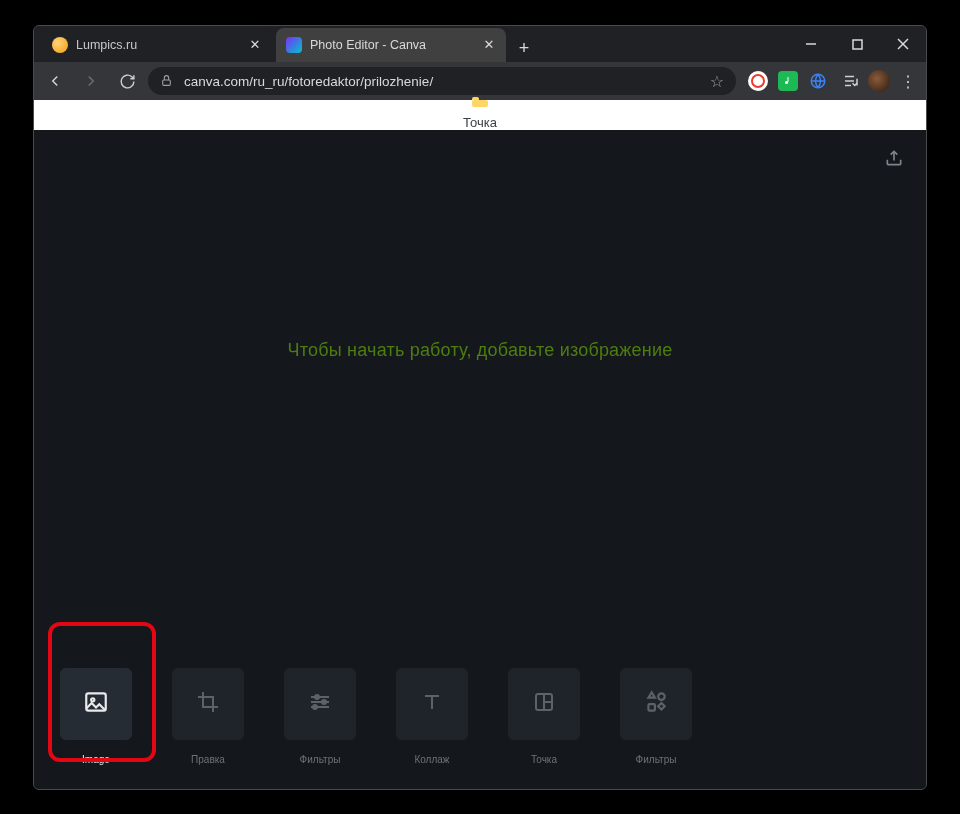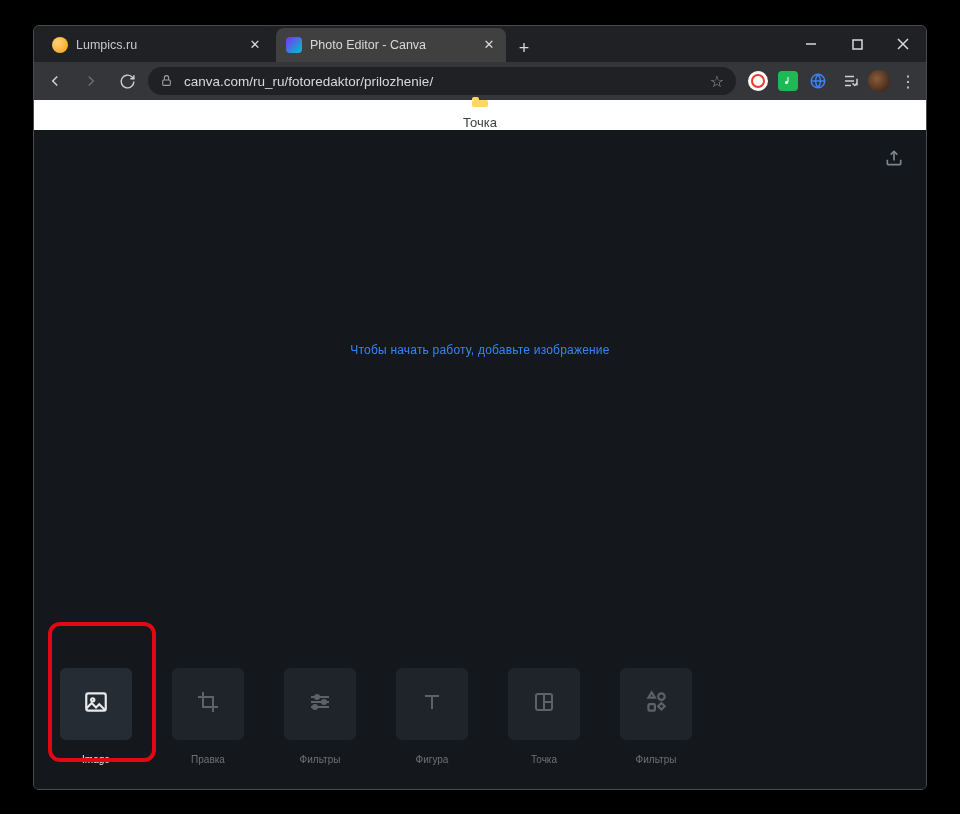--- a/index.html
+++ b/index.html
@@ -163,22 +163,22 @@
     display: flex;
     flex-direction: column;
   }
   .page-top {
     position: absolute; top: 18px; right: 22px;
   }
   .share-icon { color: #7d8590; }
   .canvas-hint {
     flex: 1;
     display: flex; align-items: center; justify-content: center;
-    color: #3b82f6;
-    font-size: 12px;
+    color: #4d7c0f;
+    font-size: 18px;
     letter-spacing: 0.2px;
     padding-bottom: 120px;
     margin-top: 22px;
   }
   .tool-row {
     display: flex;
     gap: 40px;
     padding: 0 26px 24px 26px;
     align-items: flex-end;
   }
@@ -366,21 +366,21 @@
       </div>
 
       <div class="tool">
         <div class="tool-box">
           <span class="icon">
             <svg width="24" height="24" viewBox="0 0 24 24" fill="none" stroke-width="2">
                 <path d="M5 6h14M12 6v13"></path>
               </svg>
           </span>
         </div>
-        <span class="tool-label">Фигура</span>
+        <span class="tool-label">Коллаж</span>
       </div>
 
       <div class="tool">
         <div class="tool-box">
           <span class="icon">
             <svg width="24" height="24" viewBox="0 0 24 24" fill="none" stroke-width="2">
                 <rect x="4" y="4" width="16" height="16" rx="2"></rect>
                 <line x1="12" y1="4" x2="12" y2="20"></line>
                 <line x1="12" y1="12" x2="20" y2="12"></line>
               </svg>

